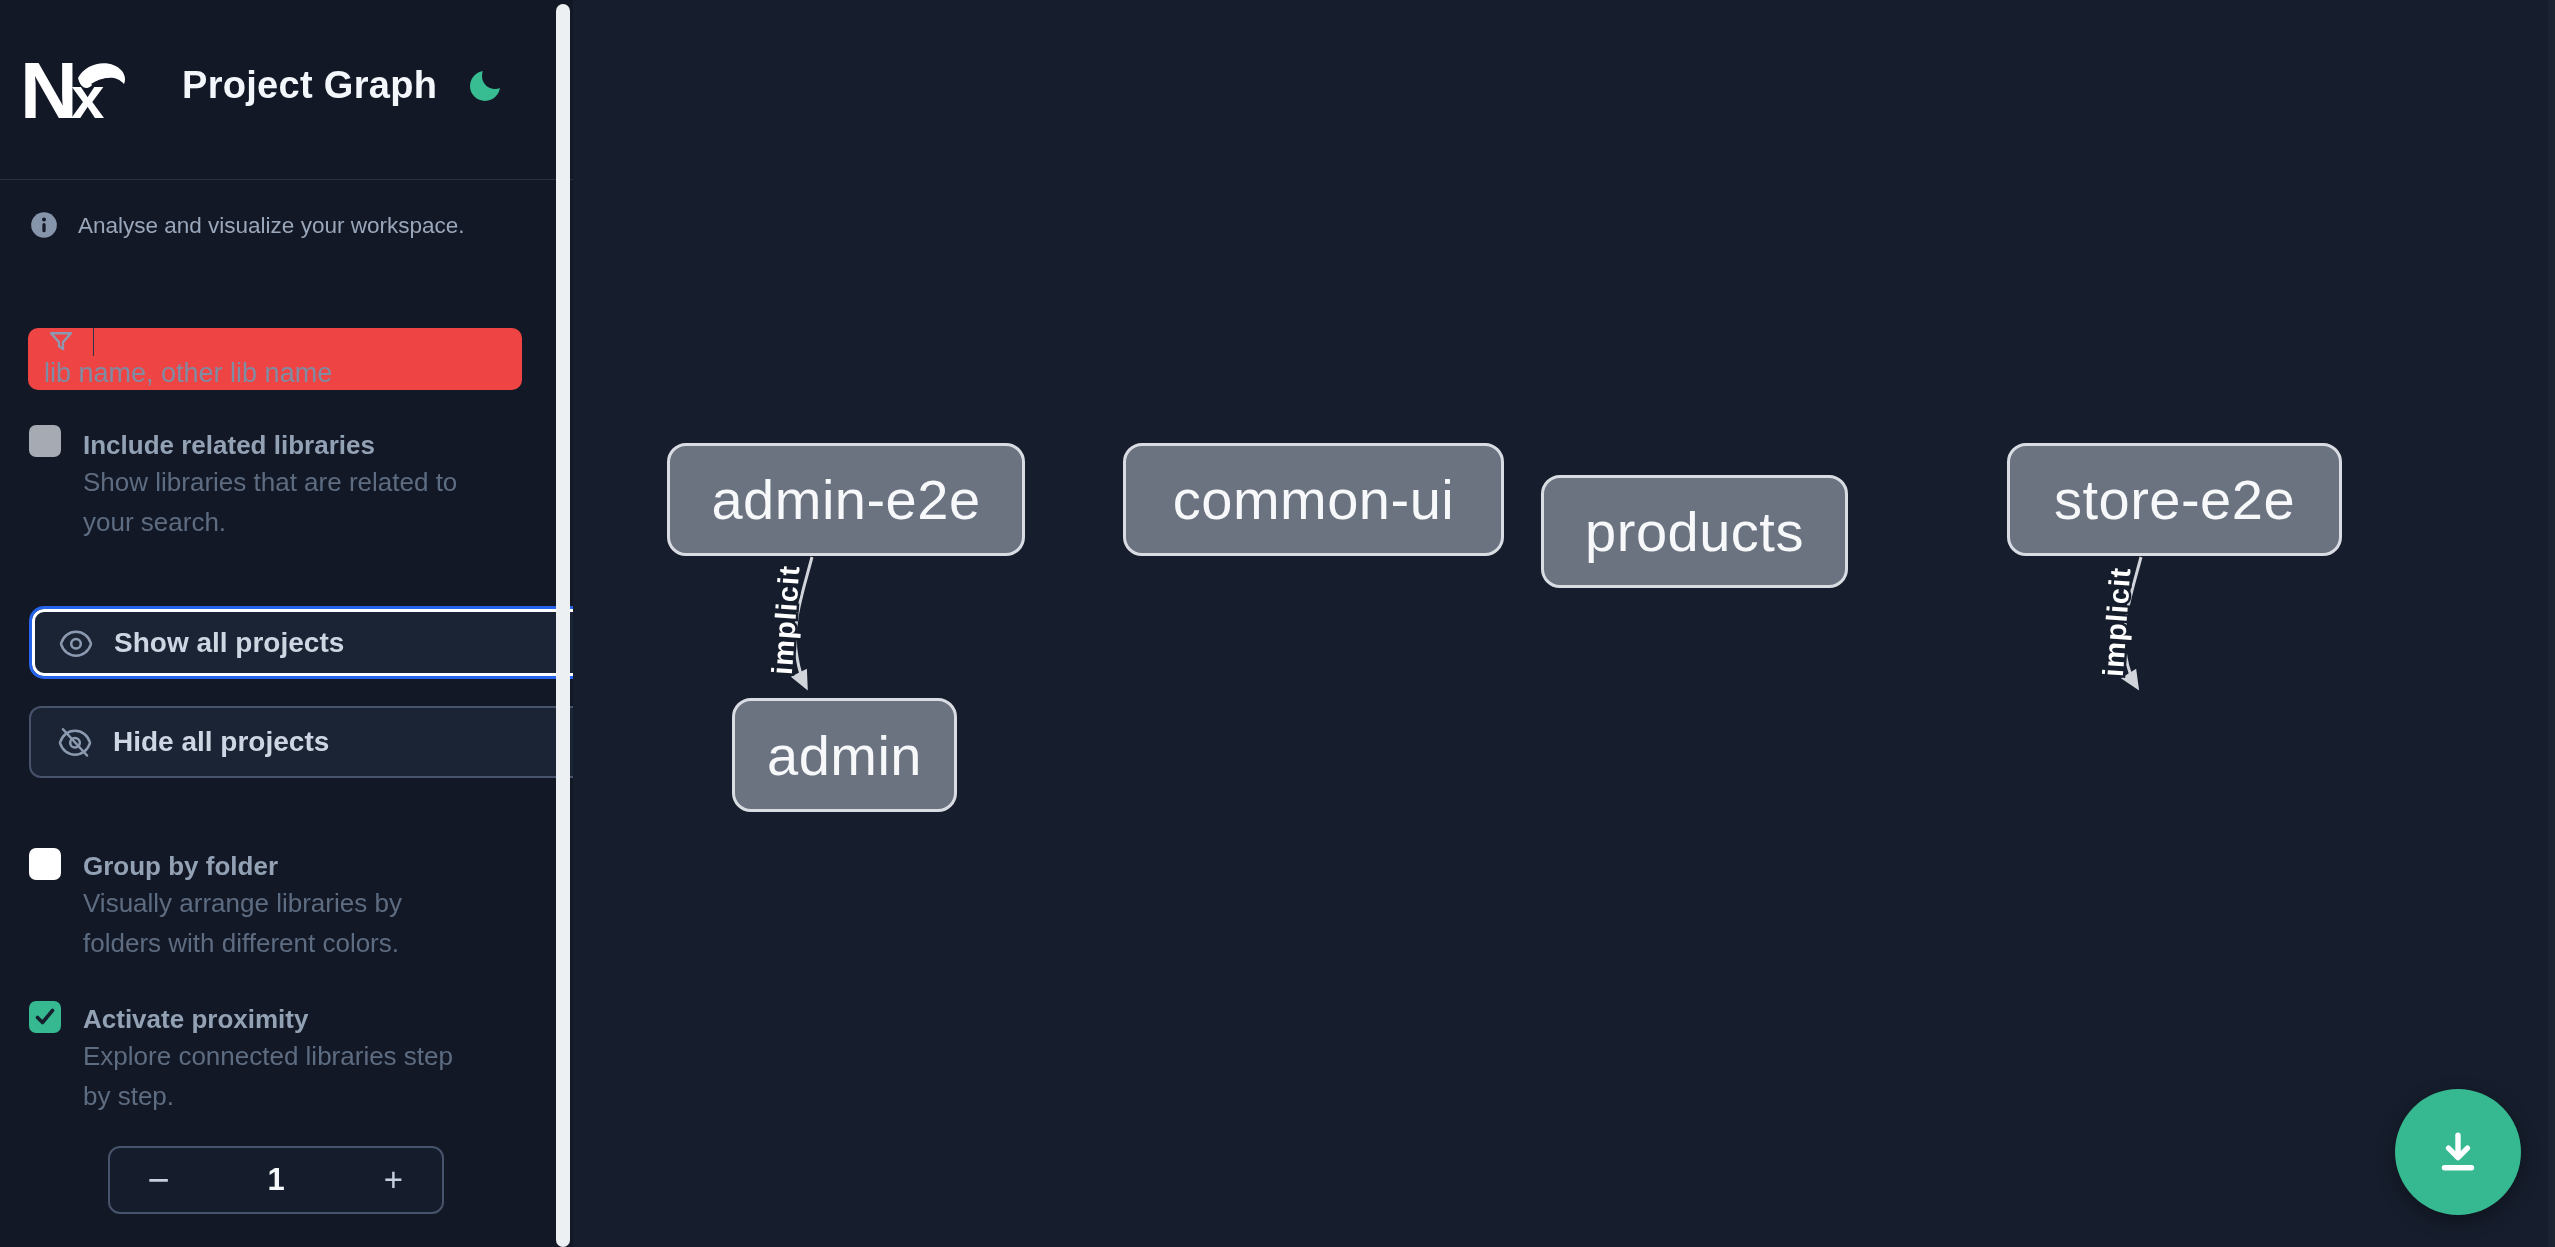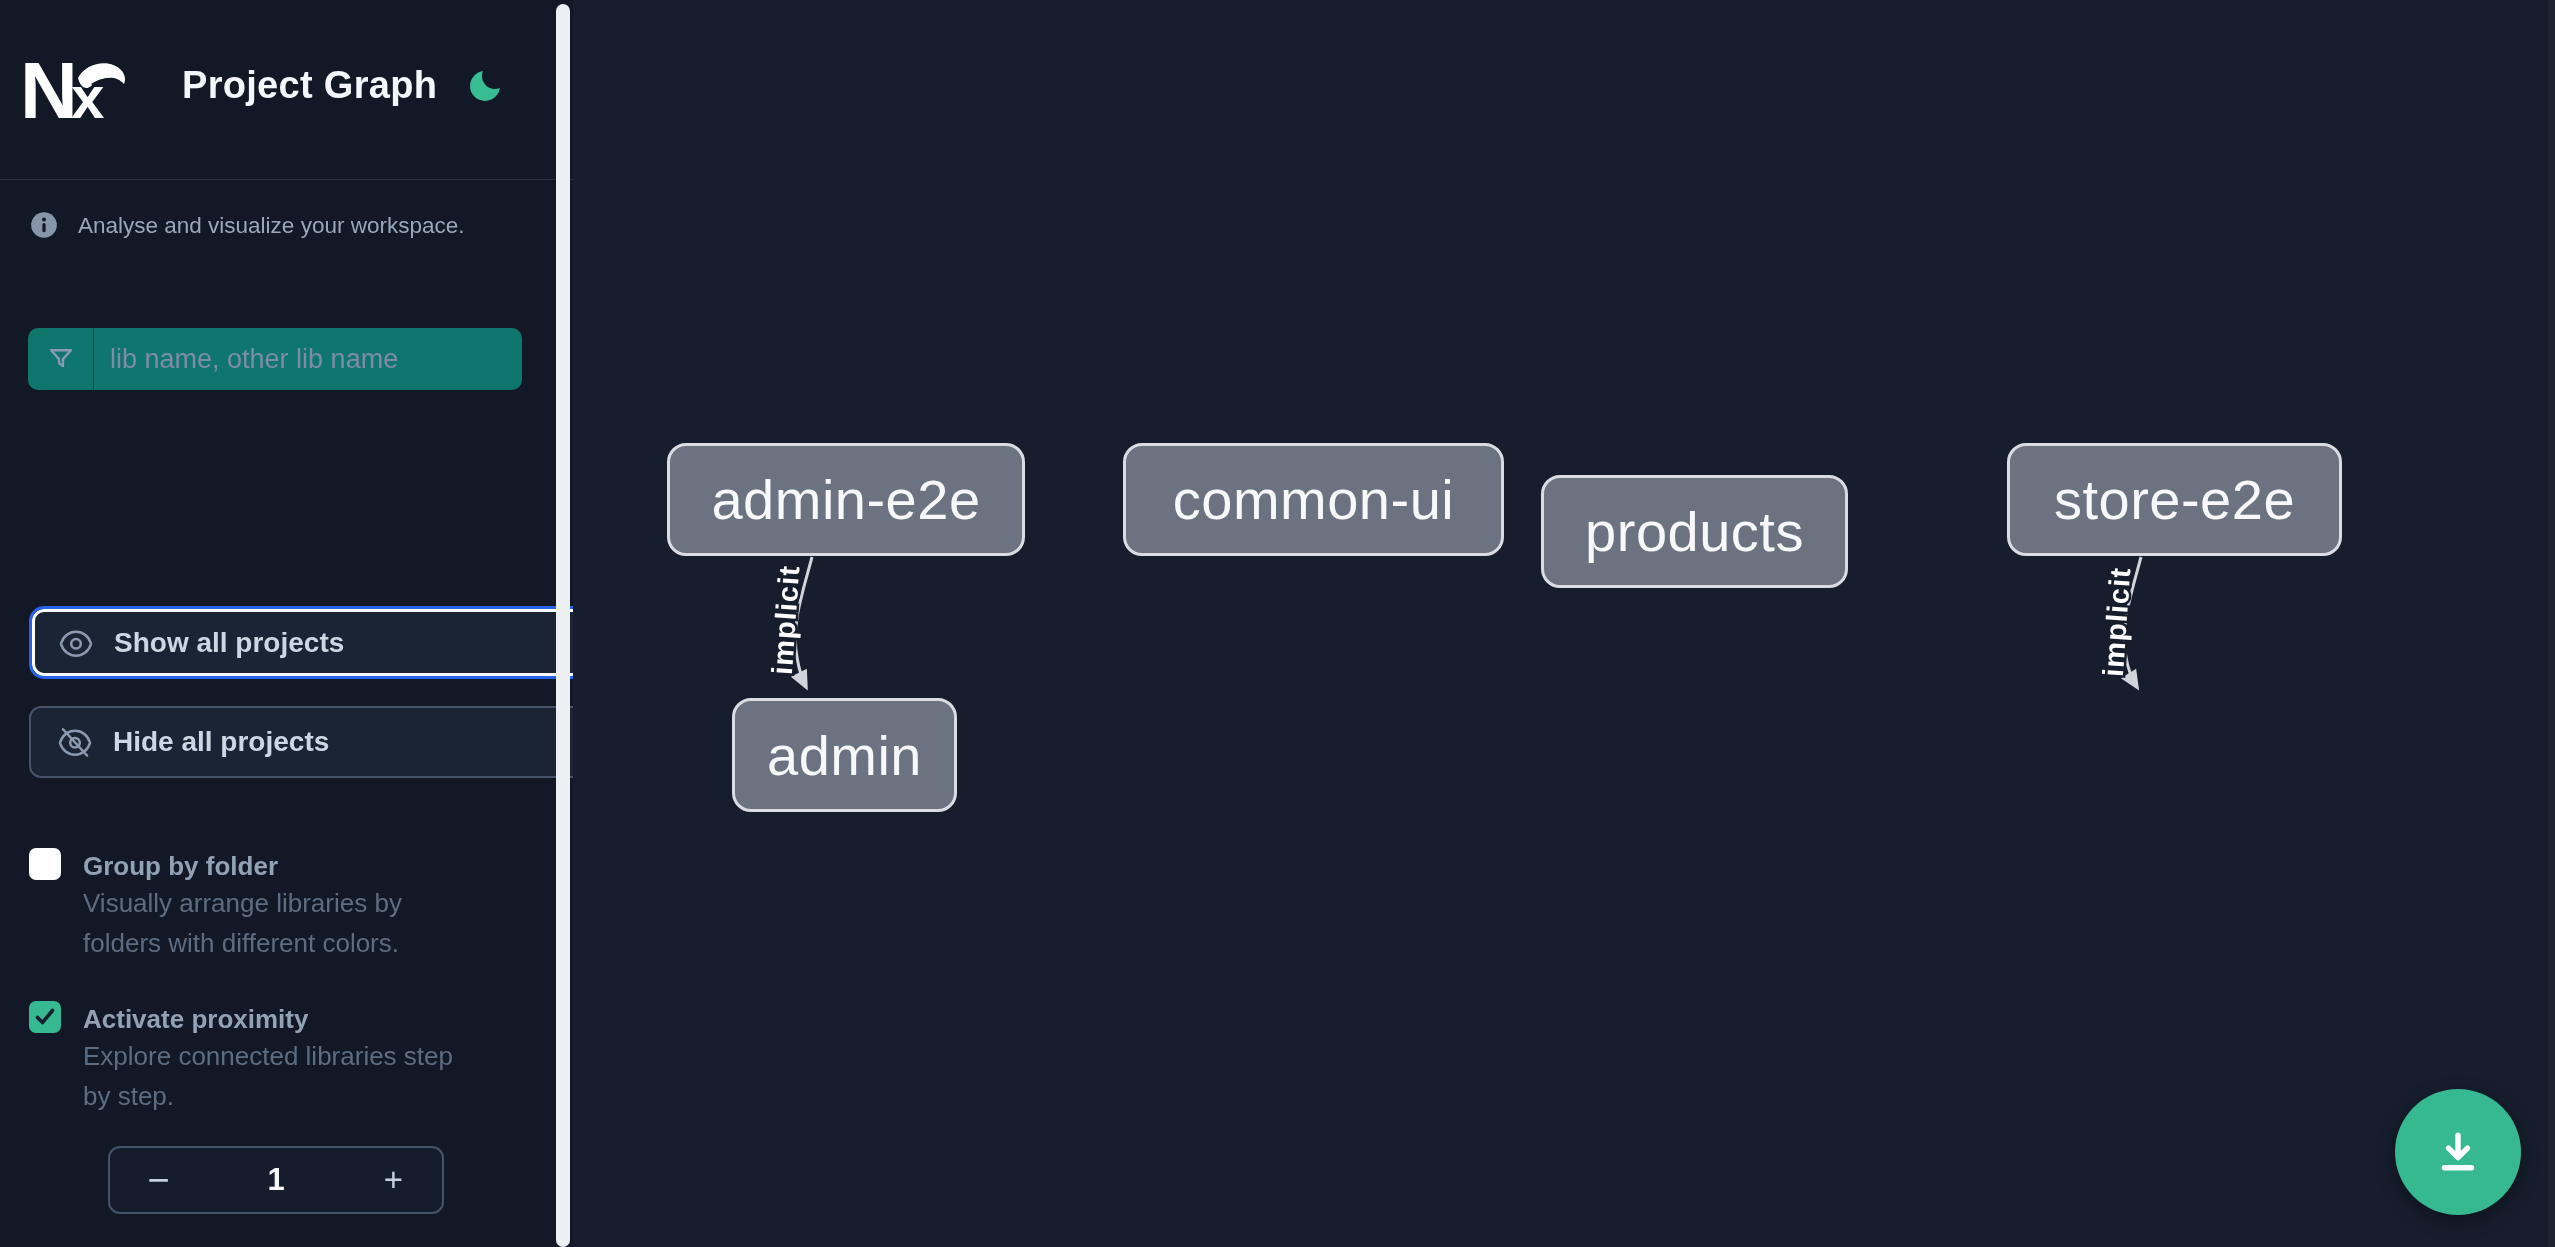--- a/index.html
+++ b/index.html
@@ -29,21 +29,21 @@
     position:absolute; left:466px; top:64px; width:44px; height:44px;
     background:transparent; border:none; cursor:pointer;
   }
 
   .tagline-row{ position:absolute; left:30px; top:211px; display:flex; align-items:flex-end; gap:20px; }
   .info-icon{ width:28px; height:28px; flex:0 0 auto; }
   .tagline-text{ font-size:22.5px; color:#9aa7ba; }
 
   .search-box{
     position:absolute; left:28px; top:328px; width:494px; height:62px;
-    background:#0f766e; border-radius:10px; display:flex; align-items:stretch; overflow:hidden;
+    background:#ef4444; border-radius:10px; display:flex; align-items:stretch; overflow:hidden;flex-direction:column;
   }
   .search-icon-cell{
     width:66px; display:flex; align-items:center; justify-content:center;
     border-right:1px solid #2b3547;
   }
   .search-input{
     flex:1; background:transparent; border:none; outline:none;
     padding:0 4px 0 16px; font-family:"Liberation Sans",sans-serif;
     font-size:27px; color:#e7edf5;
   }
@@ -150,20 +150,26 @@
 
   <div class="search-box">
     <div class="search-icon-cell">
       <svg width="28" height="28" viewBox="0 0 24 24" fill="none" stroke="#8b9ab1" stroke-width="2" stroke-linejoin="round" stroke-linecap="round">
         <path d="M3.5 4.5 h17 l-6.8 7.6 v6 l-3.4 -2.4 v-3.6 Z"></path>
       </svg>
     </div>
     <input class="search-input" type="text" placeholder="lib name, other lib name" style="">
   </div>
 
+  <div class="toggle-row" style="top:427px;">
+    <span class="cb cb-disabled" style="top:-2px;"></span>
+    <div class="t-label">Include related libraries</div>
+    <div class="t-desc">Show libraries that are related to</div>
+    <div class="t-desc">your search.</div>
+  </div>
 
   <button class="side-btn focused" style="top:606px;">
     <svg class="btn-icon" viewBox="0 0 24 24" fill="none" stroke="#8b9ab0" stroke-width="1.7" stroke-linecap="round" stroke-linejoin="round">
       <path d="M2.04 12.32C3.42 7.51 7.36 4.5 12 4.5s8.58 3.01 9.96 7.82a.8.8 0 0 1 0 .36C20.58 17.49 16.64 20.5 12 20.5s-8.58-3.01-9.96-7.82a.8.8 0 0 1 0-.36Z"></path>
       <circle cx="12" cy="12.5" r="3.2"></circle>
     </svg>
     <span>Show all projects</span>
   </button>
 
   <button class="side-btn" style="top:706px;">

